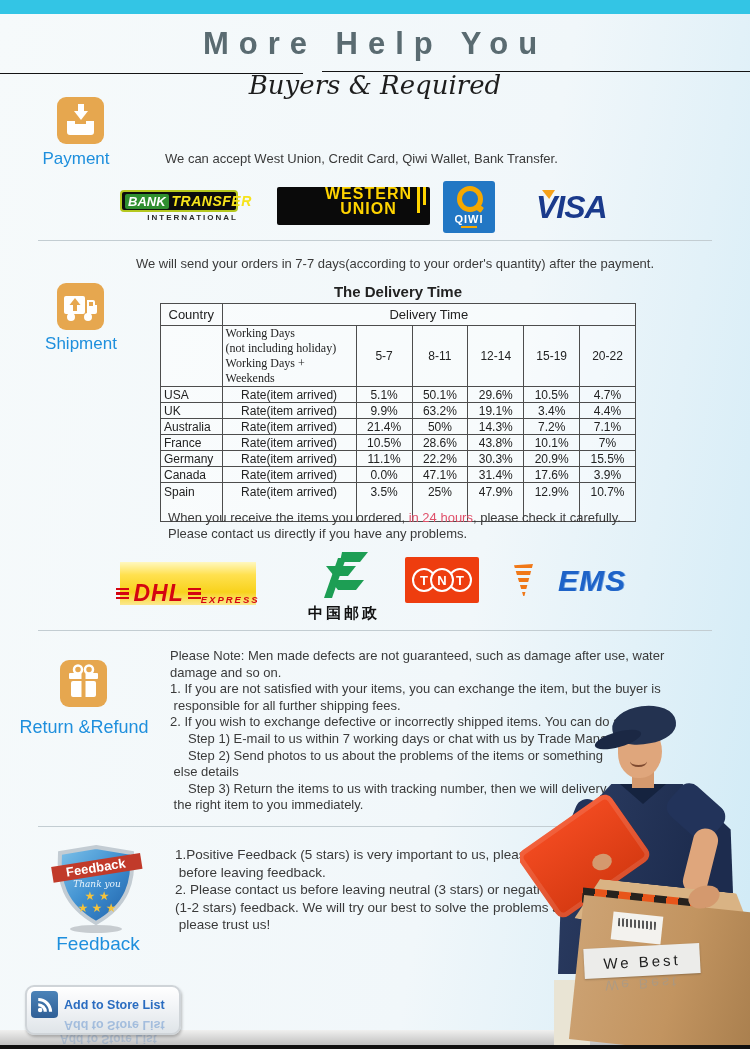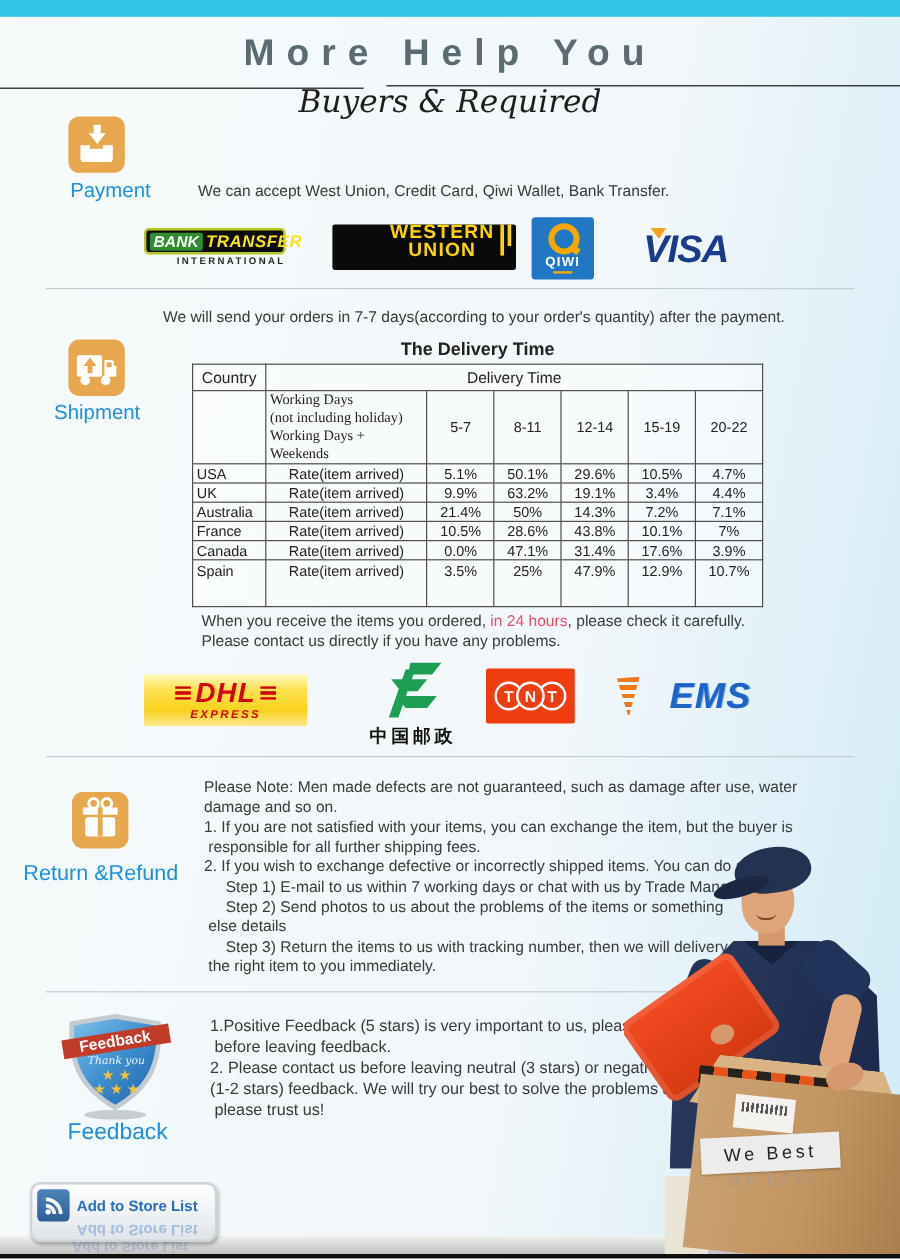--- a/index.html
+++ b/index.html
@@ -57,21 +57,21 @@
   td.wd-lines{font-size:12px;line-height:1.25;font-family:Liberation Serif, serif;}
   tr.data td{height:15px;}
   tr.data.last td{height:36px;vertical-align:top;padding-top:2px;}
 
   .ship-note{position:absolute;left:168px;top:510px;width:478px;font-size:13px;color:#3a3a3a;line-height:16px;z-index:2;}
   .red{color:#e0506a;}
 
   
   .logo-dhl{position:absolute;left:120px;top:562px;width:136px;height:43px;z-index:2;
             background:linear-gradient(#fff8c0 0%,#ffe14f 30%,#f8d21c 70%,#fbe88e 100%);
-            display:flex;flex-direction:column;align-items:center;justify-content:center;}
+            display:flex;flex-direction:row;align-items:flex-end;justify-content:center;}
   .dhl-row{display:flex;align-items:center;gap:4px;}
   .dhl-dash{display:flex;flex-direction:column;gap:2px;}
   .dhl-dash i{display:block;width:13px;height:2.5px;background:#d40511;}
   .dhl-txt{color:#d40511;font-weight:bold;font-style:italic;font-size:23px;letter-spacing:1px;line-height:1;}
   .dhl-sub{color:#d40511;font-style:italic;font-weight:bold;font-size:9.5px;letter-spacing:2px;margin-top:1px;}
   .logo-cnpost{position:absolute;left:300px;top:552px;width:88px;height:72px;z-index:2;text-align:center;}
   .cnpost-name{margin-top:2px;font-size:15px;font-weight:bold;color:#111;letter-spacing:3px;}
   .logo-tnt{position:absolute;left:405px;top:557px;width:74px;height:46px;background:#ee3d0f;border-radius:2px;
             display:flex;align-items:center;justify-content:center;z-index:2;}
   .tnt-c{width:20px;height:20px;border:2.5px solid #fff;border-radius:50%;margin:0 -3px;background:#ee3d0f;
@@ -153,21 +153,21 @@
   <div class="hline-r"></div>
   <div class="page-subtitle">Buyers &amp; Required</div>
 
   <div class="sec-icon" style="left:57px;top:97px;">
     <svg width="47" height="47" viewBox="0 0 47 47">
       <rect x="21" y="7" width="6" height="7" fill="#fff"></rect>
       <path d="M17 14 h14 l-7 9 z" fill="#fff"></path>
       <path d="M10 24 h8 v3 h11 v-3 h8 v11 a3 3 0 0 1 -3 3 H13 a3 3 0 0 1 -3 -3 Z" fill="#fff"></path>
     </svg>
   </div>
-  <div class="sec-label" style="left:54px;top:149px;width:76px;">Payment</div>
+  <div class="sec-label" style="left:38px;top:149px;width:76px;">Payment</div>
   <div class="pay-desc">We can accept West Union, Credit Card, Qiwi Wallet, Bank Transfer.</div>
 
   <div class="logo-bank">
     <div class="bank-row">
       <span class="bank-w1">BANK</span>
       <span class="bank-w2">TRANSFER</span>
     </div>
     <div class="bank-sub">INTERNATIONAL</div>
   </div>
   <div class="logo-wu">
@@ -255,20 +255,29 @@
           <td class="c-val">7.1%</td>
         </tr>
     <tr class="data">
           <td class="c-country">France</td>
           <td class="c-rate">Rate(item arrived)</td>
           <td class="c-val">10.5%</td>
           <td class="c-val">28.6%</td>
           <td class="c-val">43.8%</td>
           <td class="c-val">10.1%</td>
           <td class="c-val">7%</td>
+        </tr>
+    <tr class="data">
+          <td class="c-country">Germany</td>
+          <td class="c-rate">Rate(item arrived)</td>
+          <td class="c-val">11.1%</td>
+          <td class="c-val">22.2%</td>
+          <td class="c-val">30.3%</td>
+          <td class="c-val">20.9%</td>
+          <td class="c-val">15.5%</td>
         </tr>
     <tr class="data">
           <td class="c-country">Canada</td>
           <td class="c-rate">Rate(item arrived)</td>
           <td class="c-val">0.0%</td>
           <td class="c-val">47.1%</td>
           <td class="c-val">31.4%</td>
           <td class="c-val">17.6%</td>
           <td class="c-val">3.9%</td>
         </tr>

